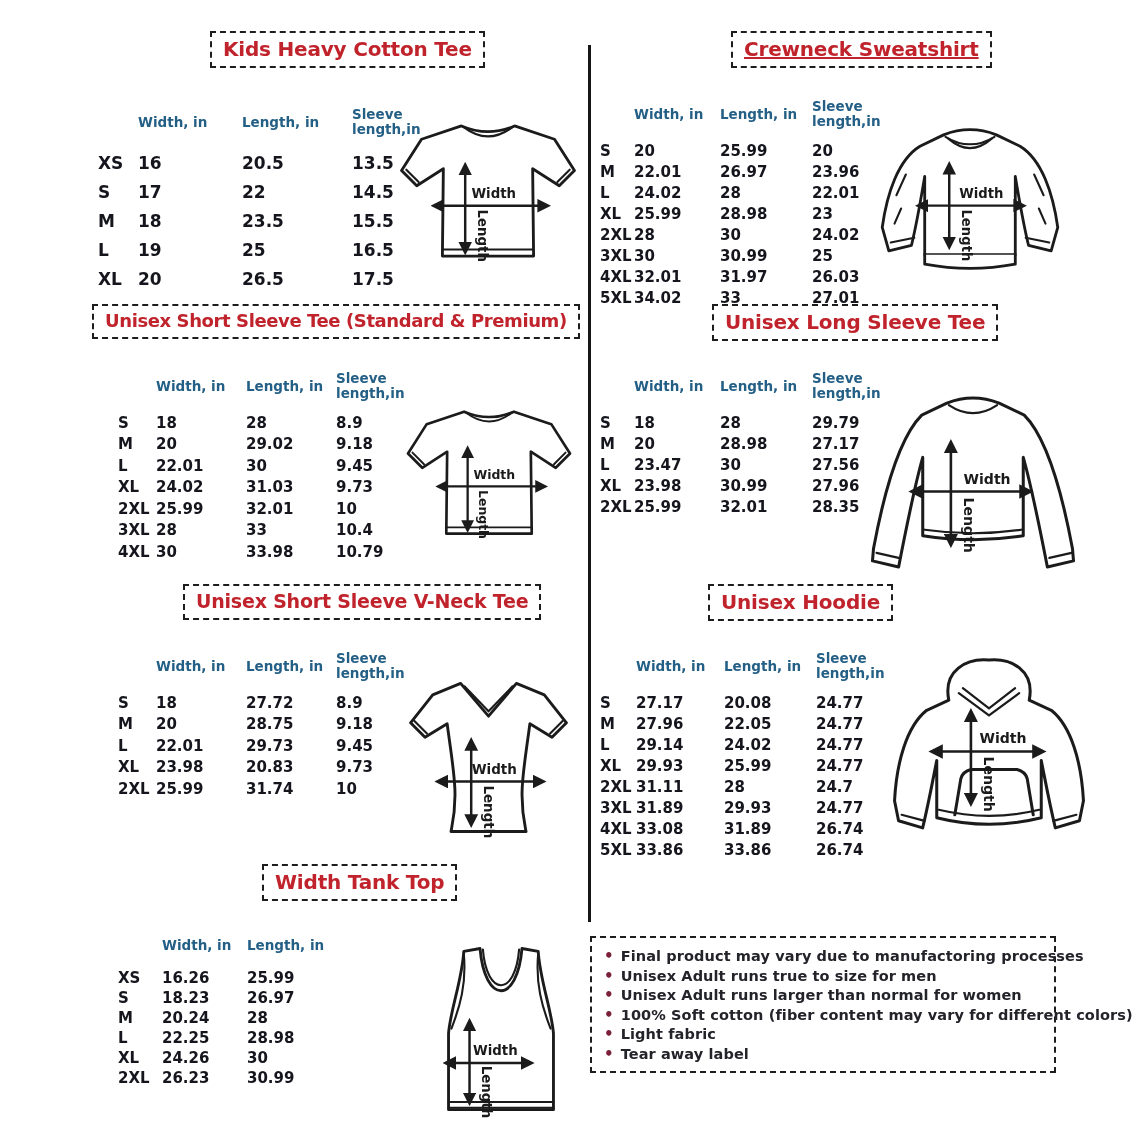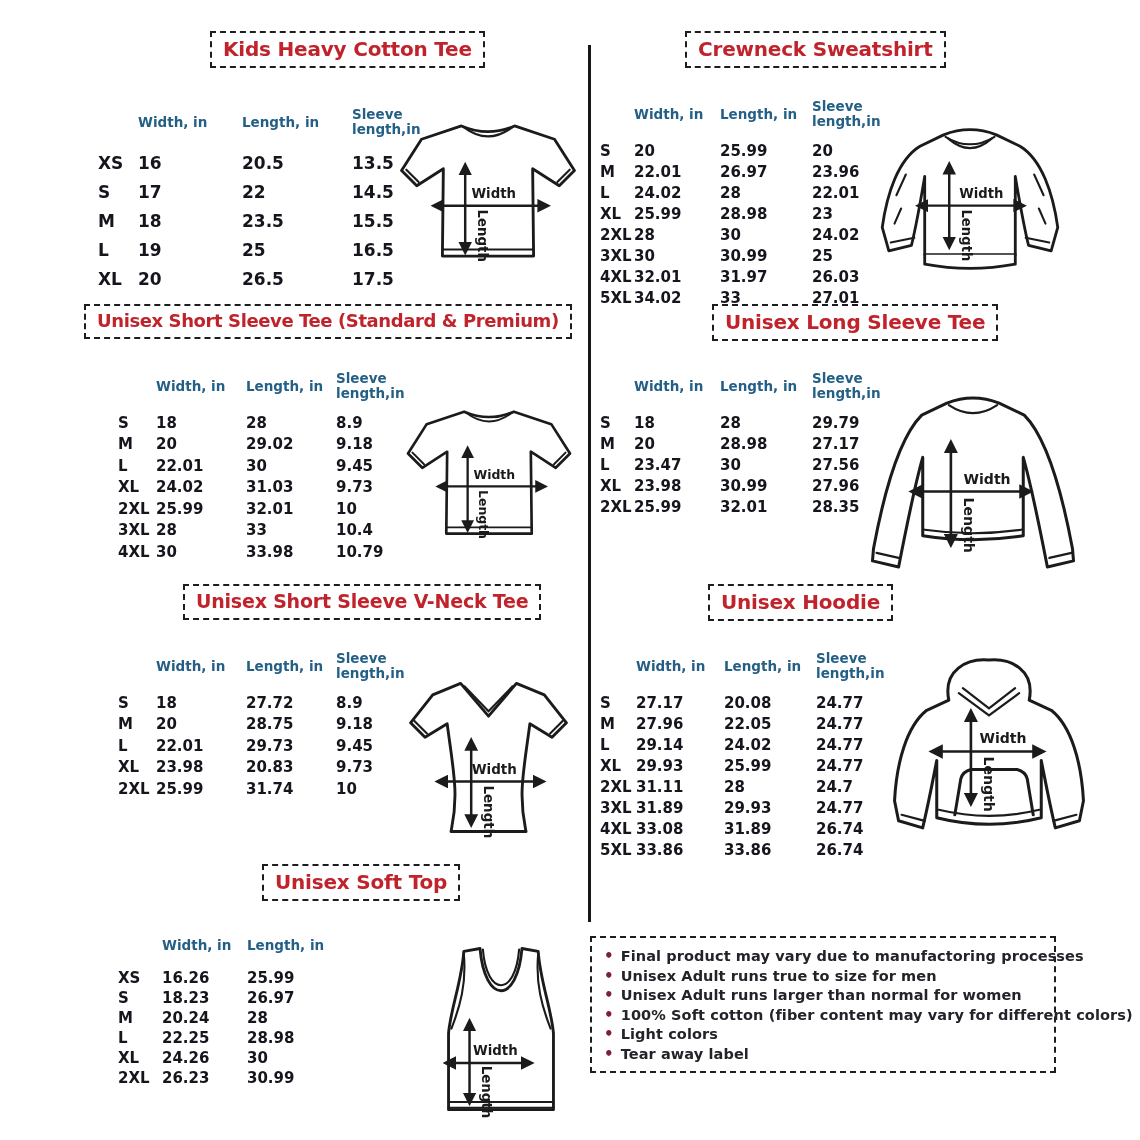--- a/index.html
+++ b/index.html
@@ -147,21 +147,21 @@
       <path d="M173,75 L186,62"></path>
     </g>
     <g stroke="#1b1b1b" stroke-width="2.6">
       <line x1="44" y1="100" x2="162" y2="100" marker-start="url(#arr)" marker-end="url(#arr)"></line>
       <line x1="76" y1="58" x2="76" y2="148" marker-start="url(#arr)" marker-end="url(#arr)"></line>
     </g>
     <text class="glabel" x="106" y="92" text-anchor="middle">Width</text>
     <text class="glabel" transform="translate(89,104) rotate(90)">Length</text>
   </svg>
 
-  <div class="title-box long" style="left:84px;top:304px;">Unisex Short Sleeve Tee (Standard &amp; Premium)</div>
+  <div class="title-box long" style="left:92px;top:304px;">Unisex Short Sleeve Tee (Standard &amp; Premium)</div>
   <div class="size-table table-standard" style="left:118px;top:348px;">
       <div class="trow thead">
         <div class="cell scol"></div>
         <div class="cell hcell">Width, in</div>
         <div class="cell hcell">Length, in</div>
         <div class="cell hcell">Sleeve
 length,in</div>
       </div>
       <div class="trow">
         <div class="cell slabel">S</div>
@@ -274,21 +274,21 @@
       <path d="M156,68 L169,55"></path>
     </g>
     <g stroke="#1b1b1b" stroke-width="2.6">
       <line x1="40" y1="118" x2="148" y2="118" marker-start="url(#arr)" marker-end="url(#arr)"></line>
       <line x1="74" y1="76" x2="74" y2="162" marker-start="url(#arr)" marker-end="url(#arr)"></line>
     </g>
     <text class="glabel" x="98" y="110" text-anchor="middle">Width</text>
     <text class="glabel" transform="translate(87,122) rotate(90)">Length</text>
   </svg>
 
-  <div class="title-box" style="left:262px;top:864px;">Unisex Soft Top</div>
+  <div class="title-box" style="left:262px;top:864px;">Width Tank Top</div>
   <div class="size-table table-tank" style="left:118px;top:910px;">
       <div class="trow thead">
         <div class="cell scol"></div>
         <div class="cell hcell">Width, in</div>
         <div class="cell hcell">Length, in</div>
       </div>
       <div class="trow">
         <div class="cell slabel">XS</div>
         <div class="cell vcell">16.26</div>
         <div class="cell vcell">25.99</div>
@@ -331,21 +331,21 @@
       <path d="M30,178 L140,178"></path>
     </g>
     <g stroke="#1b1b1b" stroke-width="2.6">
       <line x1="28" y1="131" x2="116" y2="131" marker-start="url(#arr)" marker-end="url(#arr)"></line>
       <line x1="52" y1="88" x2="52" y2="172" marker-start="url(#arr)" marker-end="url(#arr)"></line>
     </g>
     <text class="glabel" x="79" y="123" text-anchor="middle">Width</text>
     <text class="glabel" transform="translate(65,134) rotate(90)">Length</text>
   </svg>
 
-  <div class="title-box" style="left:685px;top:31px;">Crewneck Sweatshirt</div>
+  <div class="title-box" style="left:731px;top:31px;text-decoration:underline;">Crewneck Sweatshirt</div>
   <div class="size-table table-crewneck" style="left:600px;top:76px;">
       <div class="trow thead">
         <div class="cell scol"></div>
         <div class="cell hcell">Width, in</div>
         <div class="cell hcell">Length, in</div>
         <div class="cell hcell">Sleeve
 length,in</div>
       </div>
       <div class="trow">
         <div class="cell slabel">S</div>
@@ -567,21 +567,21 @@
       <div class="note-line">
         <span class="bullet">•</span>
         <span>Unisex Adult runs larger than normal for women</span>
       </div>
       <div class="note-line">
         <span class="bullet">•</span>
         <span>100% Soft cotton (fiber content may vary for different colors)</span>
       </div>
       <div class="note-line">
         <span class="bullet">•</span>
-        <span>Light colors</span>
+        <span>Light fabric</span>
       </div>
       <div class="note-line">
         <span class="bullet">•</span>
         <span>Tear away label</span>
       </div>
     </div>
 
 </div>
 
 </body></html>

